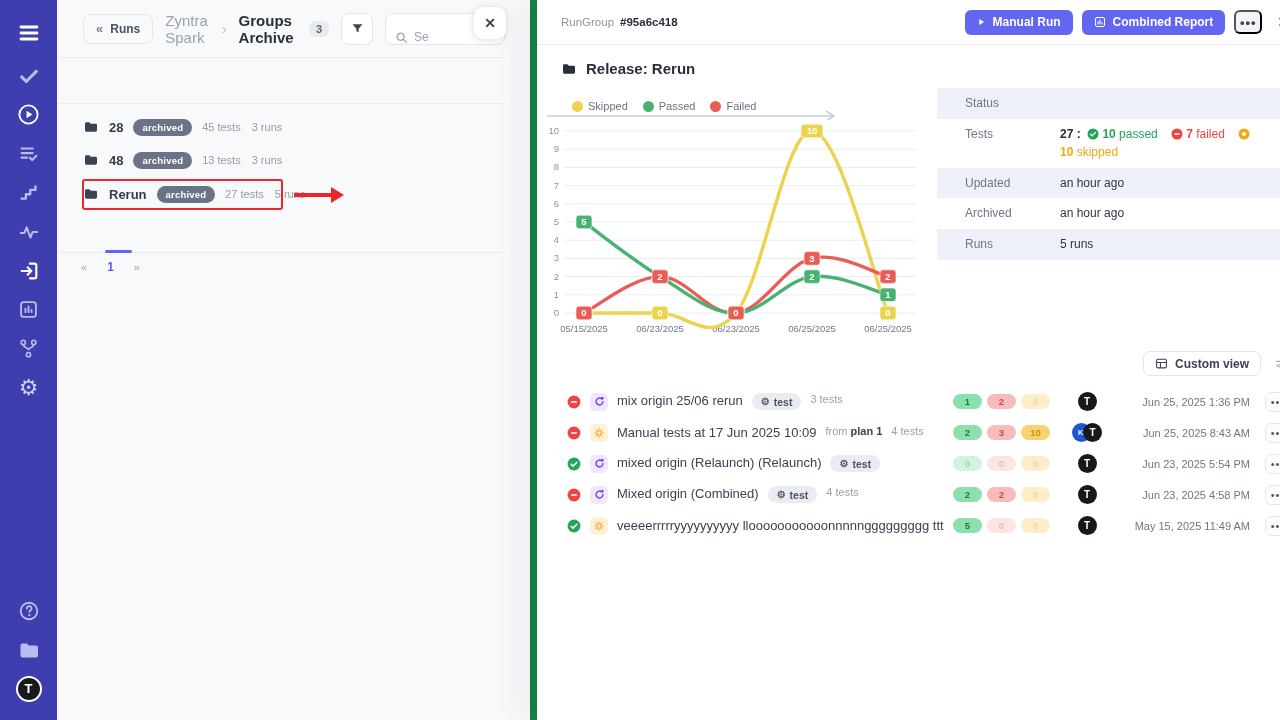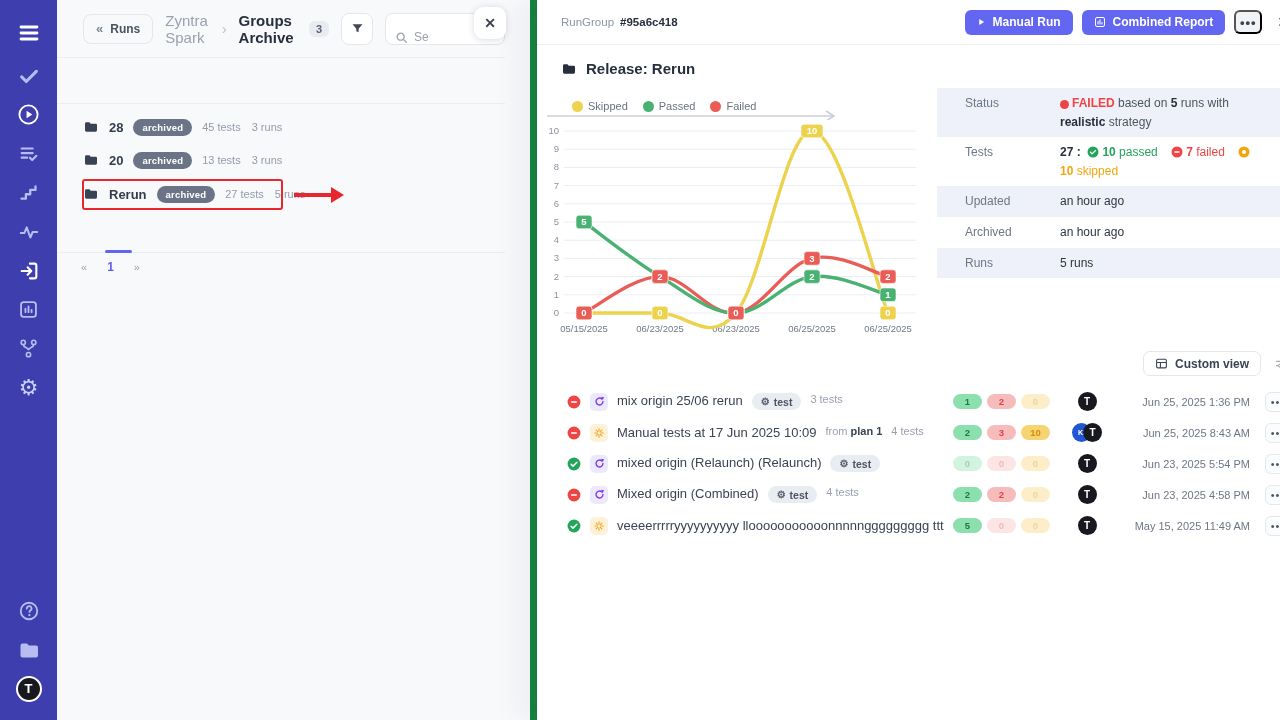--- a/index.html
+++ b/index.html
@@ -222,21 +222,21 @@
     <span class="g-pill">archived</span>
     <span class="g-stats">
         <span>45 tests</span>
         <span>3 runs</span>
       </span>
   </div>
   <div class="group-row" style="top:145px">
     <svg width="16" height="16" viewBox="0 0 24 24">
         <path d="M3 7a2 2 0 012-2h4.6l2 2H19a2 2 0 012 2v8a2 2 0 01-2 2H5a2 2 0 01-2-2z" fill="#3a4354"></path>
       </svg>
-    <span class="g-name">20</span>
+    <span class="g-name">48</span>
     <span class="g-pill">archived</span>
     <span class="g-stats">
         <span>13 tests</span>
         <span>3 runs</span>
       </span>
   </div>
   <div class="group-row" style="top:179px">
     <svg width="16" height="16" viewBox="0 0 24 24">
         <path d="M3 7a2 2 0 012-2h4.6l2 2H19a2 2 0 012 2v8a2 2 0 01-2 2H5a2 2 0 01-2-2z" fill="#3a4354"></path>
       </svg>
@@ -374,30 +374,20 @@
       <text x="194" y="211.4" class="blabel">0</text>
       <rect x="262.0" y="146.6" width="16" height="13.6" rx="3" fill="#e95d56" stroke="rgba(255,255,255,.6)"></rect>
       <text x="270" y="156.8" class="blabel">3</text>
       <rect x="338.0" y="164.8" width="16" height="13.6" rx="3" fill="#e95d56" stroke="rgba(255,255,255,.6)"></rect>
       <text x="346" y="175.0" class="blabel">2</text>
     </svg>
 
   <div class="summary">
     <div class="sum-row alt">
       <span class="sum-label">Status</span>
-      <span class="sum-value">
-        <svg class="sic" width="9" height="9" viewBox="0 0 10 10">
-            <circle cx="5" cy="5" r="5" fill="#ef4444"></circle>
-          </svg><span class="txt-red">FAILED</span>
-        <span class="txt-gray">based on</span>
-        <span class="bold">5</span>
-        <span class="txt-gray">runs with</span>
-        <span class="bold">realistic</span>
-        <span class="txt-gray">strategy</span>
-      </span>
     </div>
     <div class="sum-row">
       <span class="sum-label">Tests</span>
       <span class="sum-value">
         <span class="bold">27</span>
         <span class="bold">:</span>&nbsp;
         <svg class="sic" width="12" height="12" viewBox="0 0 24 24">
             <circle cx="12" cy="12" r="11" fill="#22a55b"></circle>
             <path d="M7 12.5l3.2 3.2L17 9" stroke="#fff" stroke-width="2.6" fill="none" stroke-linecap="round" stroke-linejoin="round"></path>
           </svg><span class="txt-green" style="font-weight:800">10</span>

